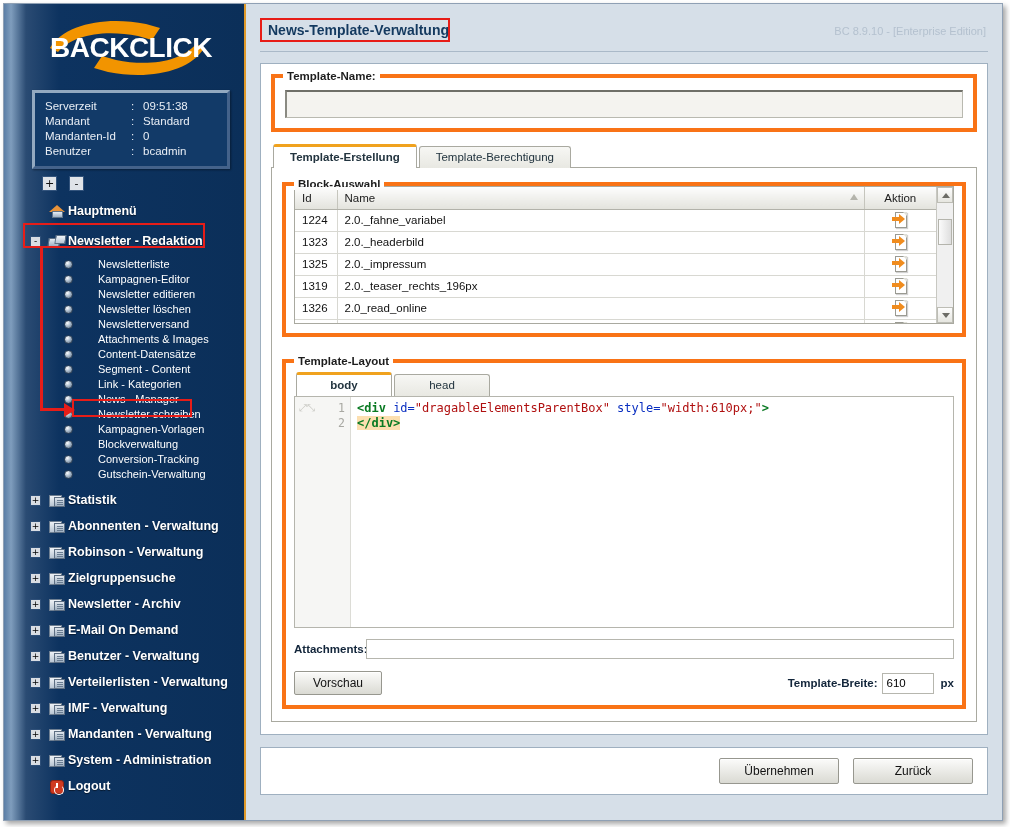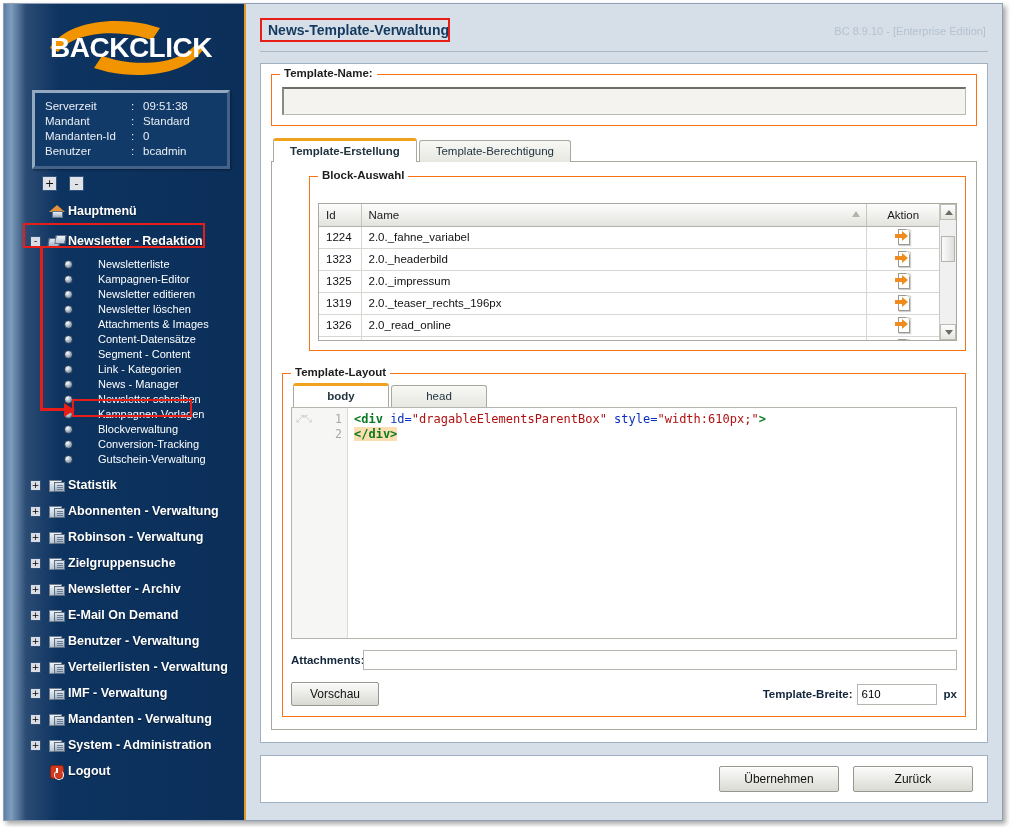--- a/index.html
+++ b/index.html
@@ -209,21 +209,21 @@
     margin: 11px 14px 0 14px;
     background: #ffffff;
     border: 1px solid #9fb0c0;
     box-shadow: inset 0 0 0 1px #ffffff;
     padding: 10px 10px 12px 10px;
     position: relative;
   }
 
   
   .fs {
-    border: 1px solid #f97316;
+    border: 4px solid #f97316;
     background: #ffffff;
     margin: 0;
     padding: 8px 10px 10px 10px;
     position: relative;
   }
   .fs > legend, .fs-legend {
     position: absolute;
     top: -8px; left: 8px;
     background: #ffffff;
     padding: 0 4px;
@@ -427,21 +427,21 @@
     font-size: 12px;
     color: #121212;
     padding: 4px 14px;
     cursor: pointer;
     font-family: "Liberation Sans", sans-serif;
     box-shadow: inset 0 1px 0 #ffffff;
   }
   .spacer { flex: 1 1 auto; }
   .lbl-breite { font-size: 11.5px; font-weight: bold; color:#12253a; margin-right:4px;}
   .inp-breite {
-    width: 80px; height: 21px;
+    width: 52px; height: 21px;
     border: 1px solid #b6b6ae; background:#fff;
     font-size: 11.5px; padding: 0 4px;
     font-family: "Liberation Sans", sans-serif;
   }
   .lbl-px { font-size: 11.5px; font-weight: bold; color:#12253a; margin-left:7px;}
 
   
   .footer {
     margin: 12px 14px 0 14px;
     background: #ffffff;
@@ -526,20 +526,24 @@
         <div class="nav-sub">
           <span class="bul"><span class="ico-bullet"></span></span>
           <span class="lbl">Newsletter editieren</span>
         </div>
         <div class="nav-sub">
           <span class="bul"><span class="ico-bullet"></span></span>
           <span class="lbl">Newsletter löschen</span>
         </div>
         <div class="nav-sub">
           <span class="bul"><span class="ico-bullet"></span></span>
+          <span class="lbl">Newsletterversand</span>
+        </div>
+        <div class="nav-sub">
+          <span class="bul"><span class="ico-bullet"></span></span>
           <span class="lbl">Attachments &amp; Images</span>
         </div>
         <div class="nav-sub">
           <span class="bul"><span class="ico-bullet"></span></span>
           <span class="lbl">Content-Datensätze</span>
         </div>
         <div class="nav-sub">
           <span class="bul"><span class="ico-bullet"></span></span>
           <span class="lbl">Segment - Content</span>
         </div>
@@ -659,21 +663,21 @@
         <input class="txtinput" type="text" value="" style="">
       </div>
 
       <div class="tabstrip">
         <div class="tab active">Template-Erstellung</div>
         <div class="tab">Template-Berechtigung</div>
       </div>
 
       <div class="tabbody">
 
-        <div class="fs" style="padding:26px 8px 9px 8px;margin-left:27px;">
+        <div class="fs" style="padding:0 8px 9px 8px;">
           <div class="fs-legend">Block-Auswahl</div>
 
           <div class="tblwrap">
             <div style="flex:1 1 auto; overflow:hidden; height:136px;">
               <table class="grid">
                 <colgroup>
                     <col style="width:42px">
                     <col>
                     <col style="width:72px">
                   </colgroup>

